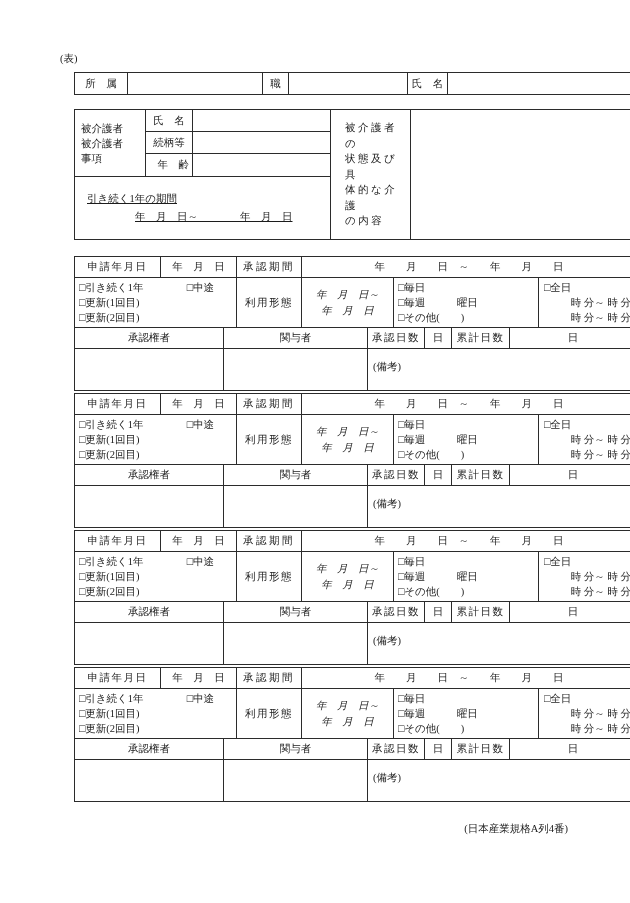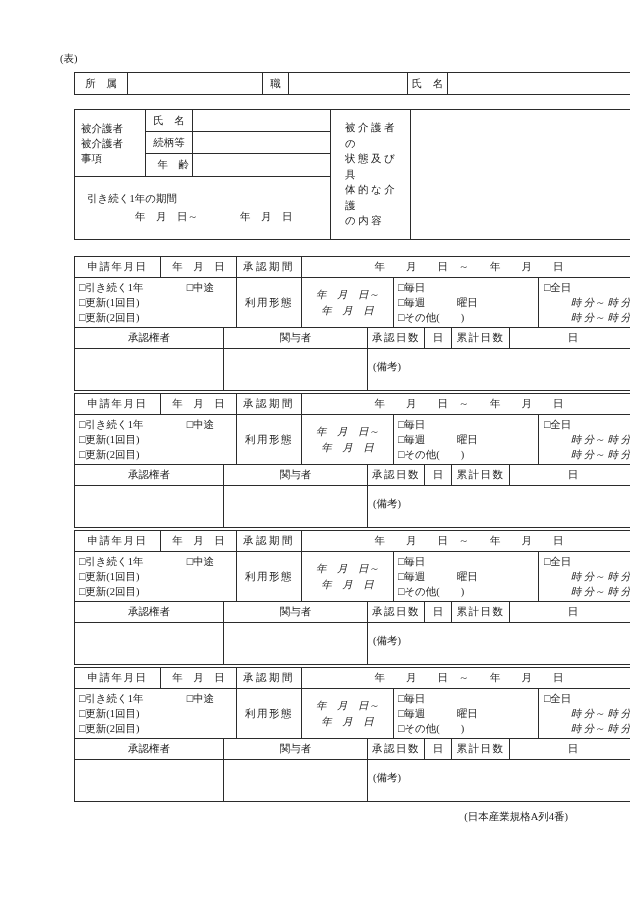--- a/index.html
+++ b/index.html
@@ -26,41 +26,41 @@
 
   .t-staff { margin-top:6px; }
   .t-staff td { height:22px; }
 
   .t-care { margin-top:14px; }
   .t-care .r1 td, .t-care .r2 td { height:22px; }
   .t-care .r3 td { height:23px;text-align:right; }
   .t-care .r4 td { height:63px; }
   .sec-label { padding-left:6px; line-height:15px; }
   .cond-label { padding-left:14px; line-height:15.5px; letter-spacing:2.5px; }
-  .period-cell { vertical-align:middle; padding-left:12px; }
+  .period-cell { vertical-align:middle; padding-left:12px;text-decoration:underline; }
   .period-l2 { margin-left:48px; margin-top:4px; }
 
   .blocks { margin-top:16px; }
   .t-block { margin-top:2px; }
   .t-block:first-child { margin-top:0; }
   .t-block .ra td { height:21px; }
   .t-block .rb td { height:48px; }
   .t-block .rc td { height:21px;text-align:center; }
   .t-block .rd td { height:42px; }
 
   .cb-cell { padding:2px 4px; line-height:15px; }
   .cb-line1 { display:flex; justify-content:space-between; padding-right:18px; }
   .opt { white-space:nowrap; }
   .freq-cell { padding:2px 4px; line-height:15px; }
   .time-cell { padding:2px 5px; line-height:15px; }
-  .time-cell .tl { text-align:right;font-style:italic; }
+  .time-cell .tl { text-align:right; }
   .two-line { line-height:16px;font-style:italic; }
   .remarks-cell { vertical-align:top; padding:11px 5px; }
 
-  .footer-note { font-size:10.5px; text-align:right; padding-right:28px; margin-top:8px; }
+  .footer-note { font-size:10.5px; text-align:right; padding-right:28px; margin-top:20px; }
 </style>
 </head>
 <body>
 
 <div class="page">
 
   <div class="side-label">(表)</div>
 
   <table class="t-staff">
     <colgroup>

